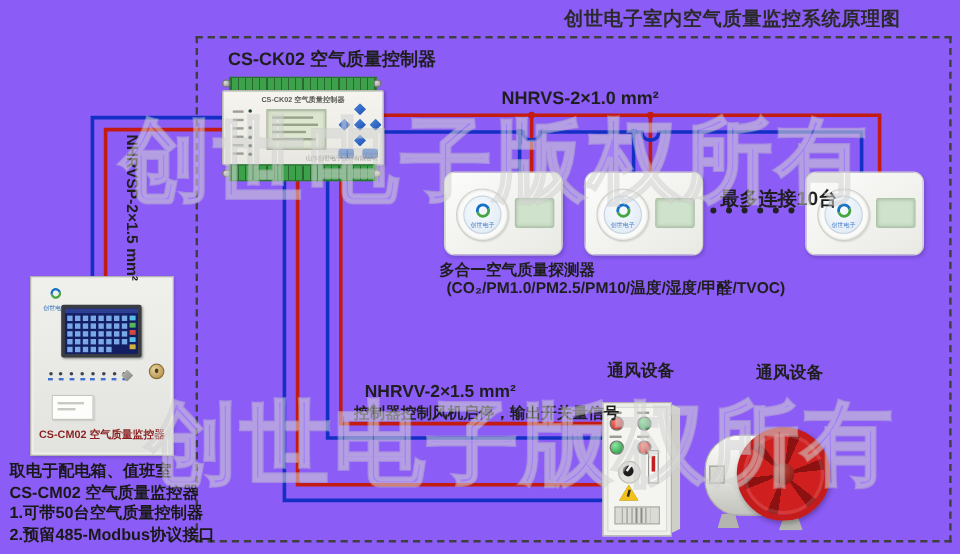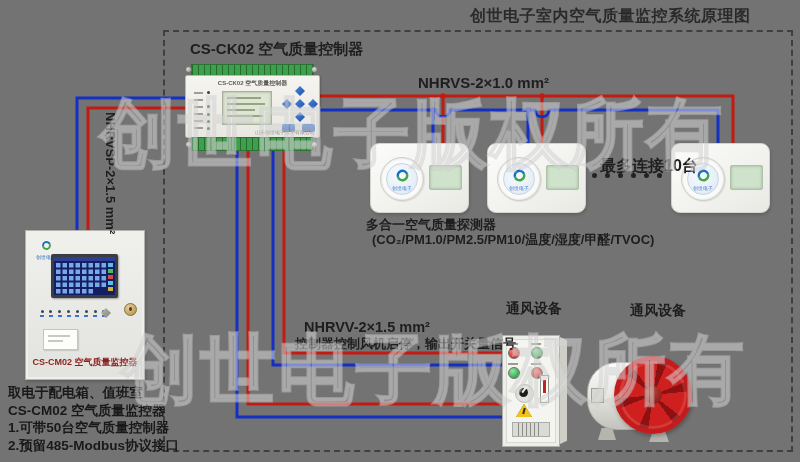--- a/index.html
+++ b/index.html
@@ -1,17 +1,17 @@
 <!DOCTYPE html>
 <html><head>
 <meta charset="utf-8">
 <style>
   html,body{margin:0;padding:0;}
   body{font-family:"Liberation Sans","DejaVu Sans",sans-serif;background:#e9e9e7;}
-  .stage{position:relative;width:800px;height:462px;background:#737373;overflow:hidden;}
+  .stage{position:relative;width:800px;height:462px;background:#8b5cf6;overflow:hidden;}
   .abs{position:absolute;}
   .wires{position:absolute;left:0;top:0;z-index:1;}
   .frame{position:absolute;left:163px;top:30px;width:626px;height:418px;border:2px dashed #3f3f3f;z-index:0;}
   .lbl{position:absolute;font-weight:700;color:#1e1e1e;z-index:3;white-space:nowrap;}
   .title{font-size:16px;letter-spacing:.5px;color:#2a2a2a;}
   .wm{position:absolute;z-index:6;font-size:76px;font-weight:700;white-space:nowrap;color:rgba(255,255,255,.22);-webkit-text-stroke:2px rgba(200,200,200,.45);pointer-events:none;letter-spacing:2px;}
   .dev{position:absolute;z-index:2;}
   
   .cab{left:25px;top:230px;width:118px;height:148px;background:linear-gradient(180deg,#f0f0ed,#e2e2de);border:1px solid #b4b4af;box-shadow:inset 0 0 0 2px #efefec, 1px 2px 3px rgba(0,0,0,.18);}
   .cab .logo{position:absolute;left:7px;top:6px;width:26px;text-align:center;}

